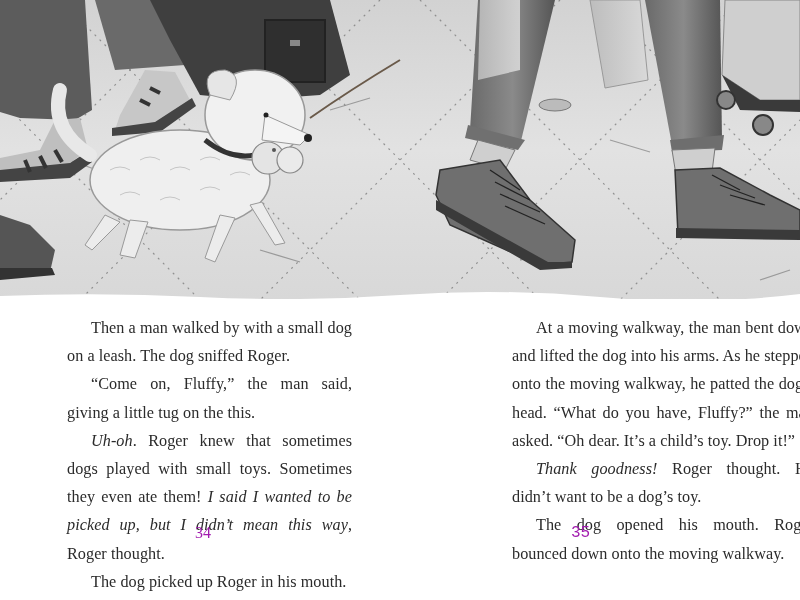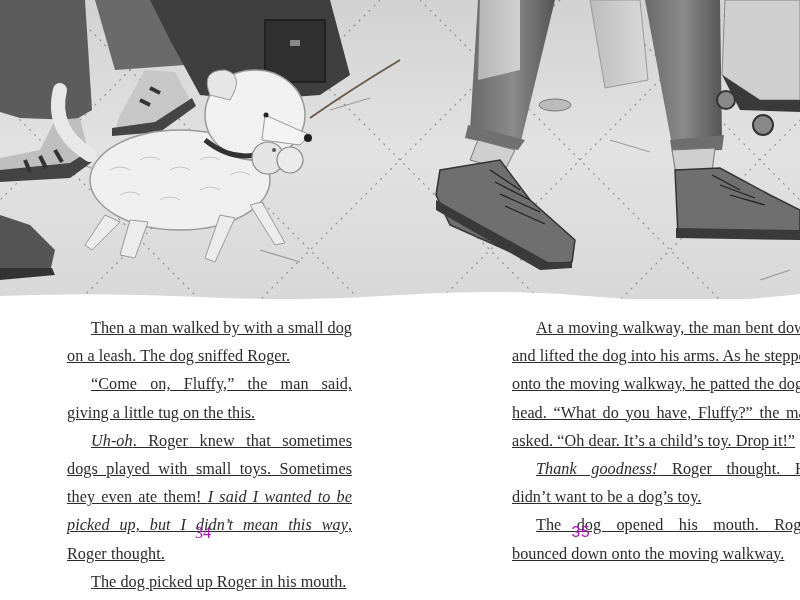--- a/index.html
+++ b/index.html
@@ -2,21 +2,21 @@
 <html><head>
 <meta charset="utf-8">
 <style>
   html, body { margin: 0; padding: 0; }
   body { width: 800px; height: 600px; background: #ffffff; position: relative; overflow: hidden; font-family: "Liberation Serif", "DejaVu Serif", serif; color: #2b2b2b; }
   .illustration { position: absolute; left: 0; top: 0; width: 800px; height: 299px; overflow: hidden; background: linear-gradient(180deg, #d6d6d6 0%, #e4e4e4 40%, #dcdcdc 100%); }
   .illustration svg { display: block; }
   .page { position: absolute; top: 314px; }
   .page.left { left: 67px; width: 285px; }
   .page.right { left: 464px; width: 302px; margin-left: 48px; }
-  .para { margin: 0; font-size: 16.2px; line-height: 28.2px; text-align: justify; text-indent: 24px; letter-spacing: 0.05px; text-decoration: underline; }
+  .para { margin: 0; font-size: 16.2px; line-height: 28.2px; text-align: justify; text-indent: 24px; letter-spacing: 0.05px; }
   .para i { font-style: italic; }
   .pagenum { position: absolute; top: 524px; font-size: 16px; color: #a21caf; }
   .pagenum.left { left: 195px; }
   .pagenum.right { left: 571px; font-family: Liberation Mono, monospace; }
 </style>
 </head>
 <body>
 
 <div class="illustration">
   <svg width="800" height="299" viewBox="0 0 800 299">

